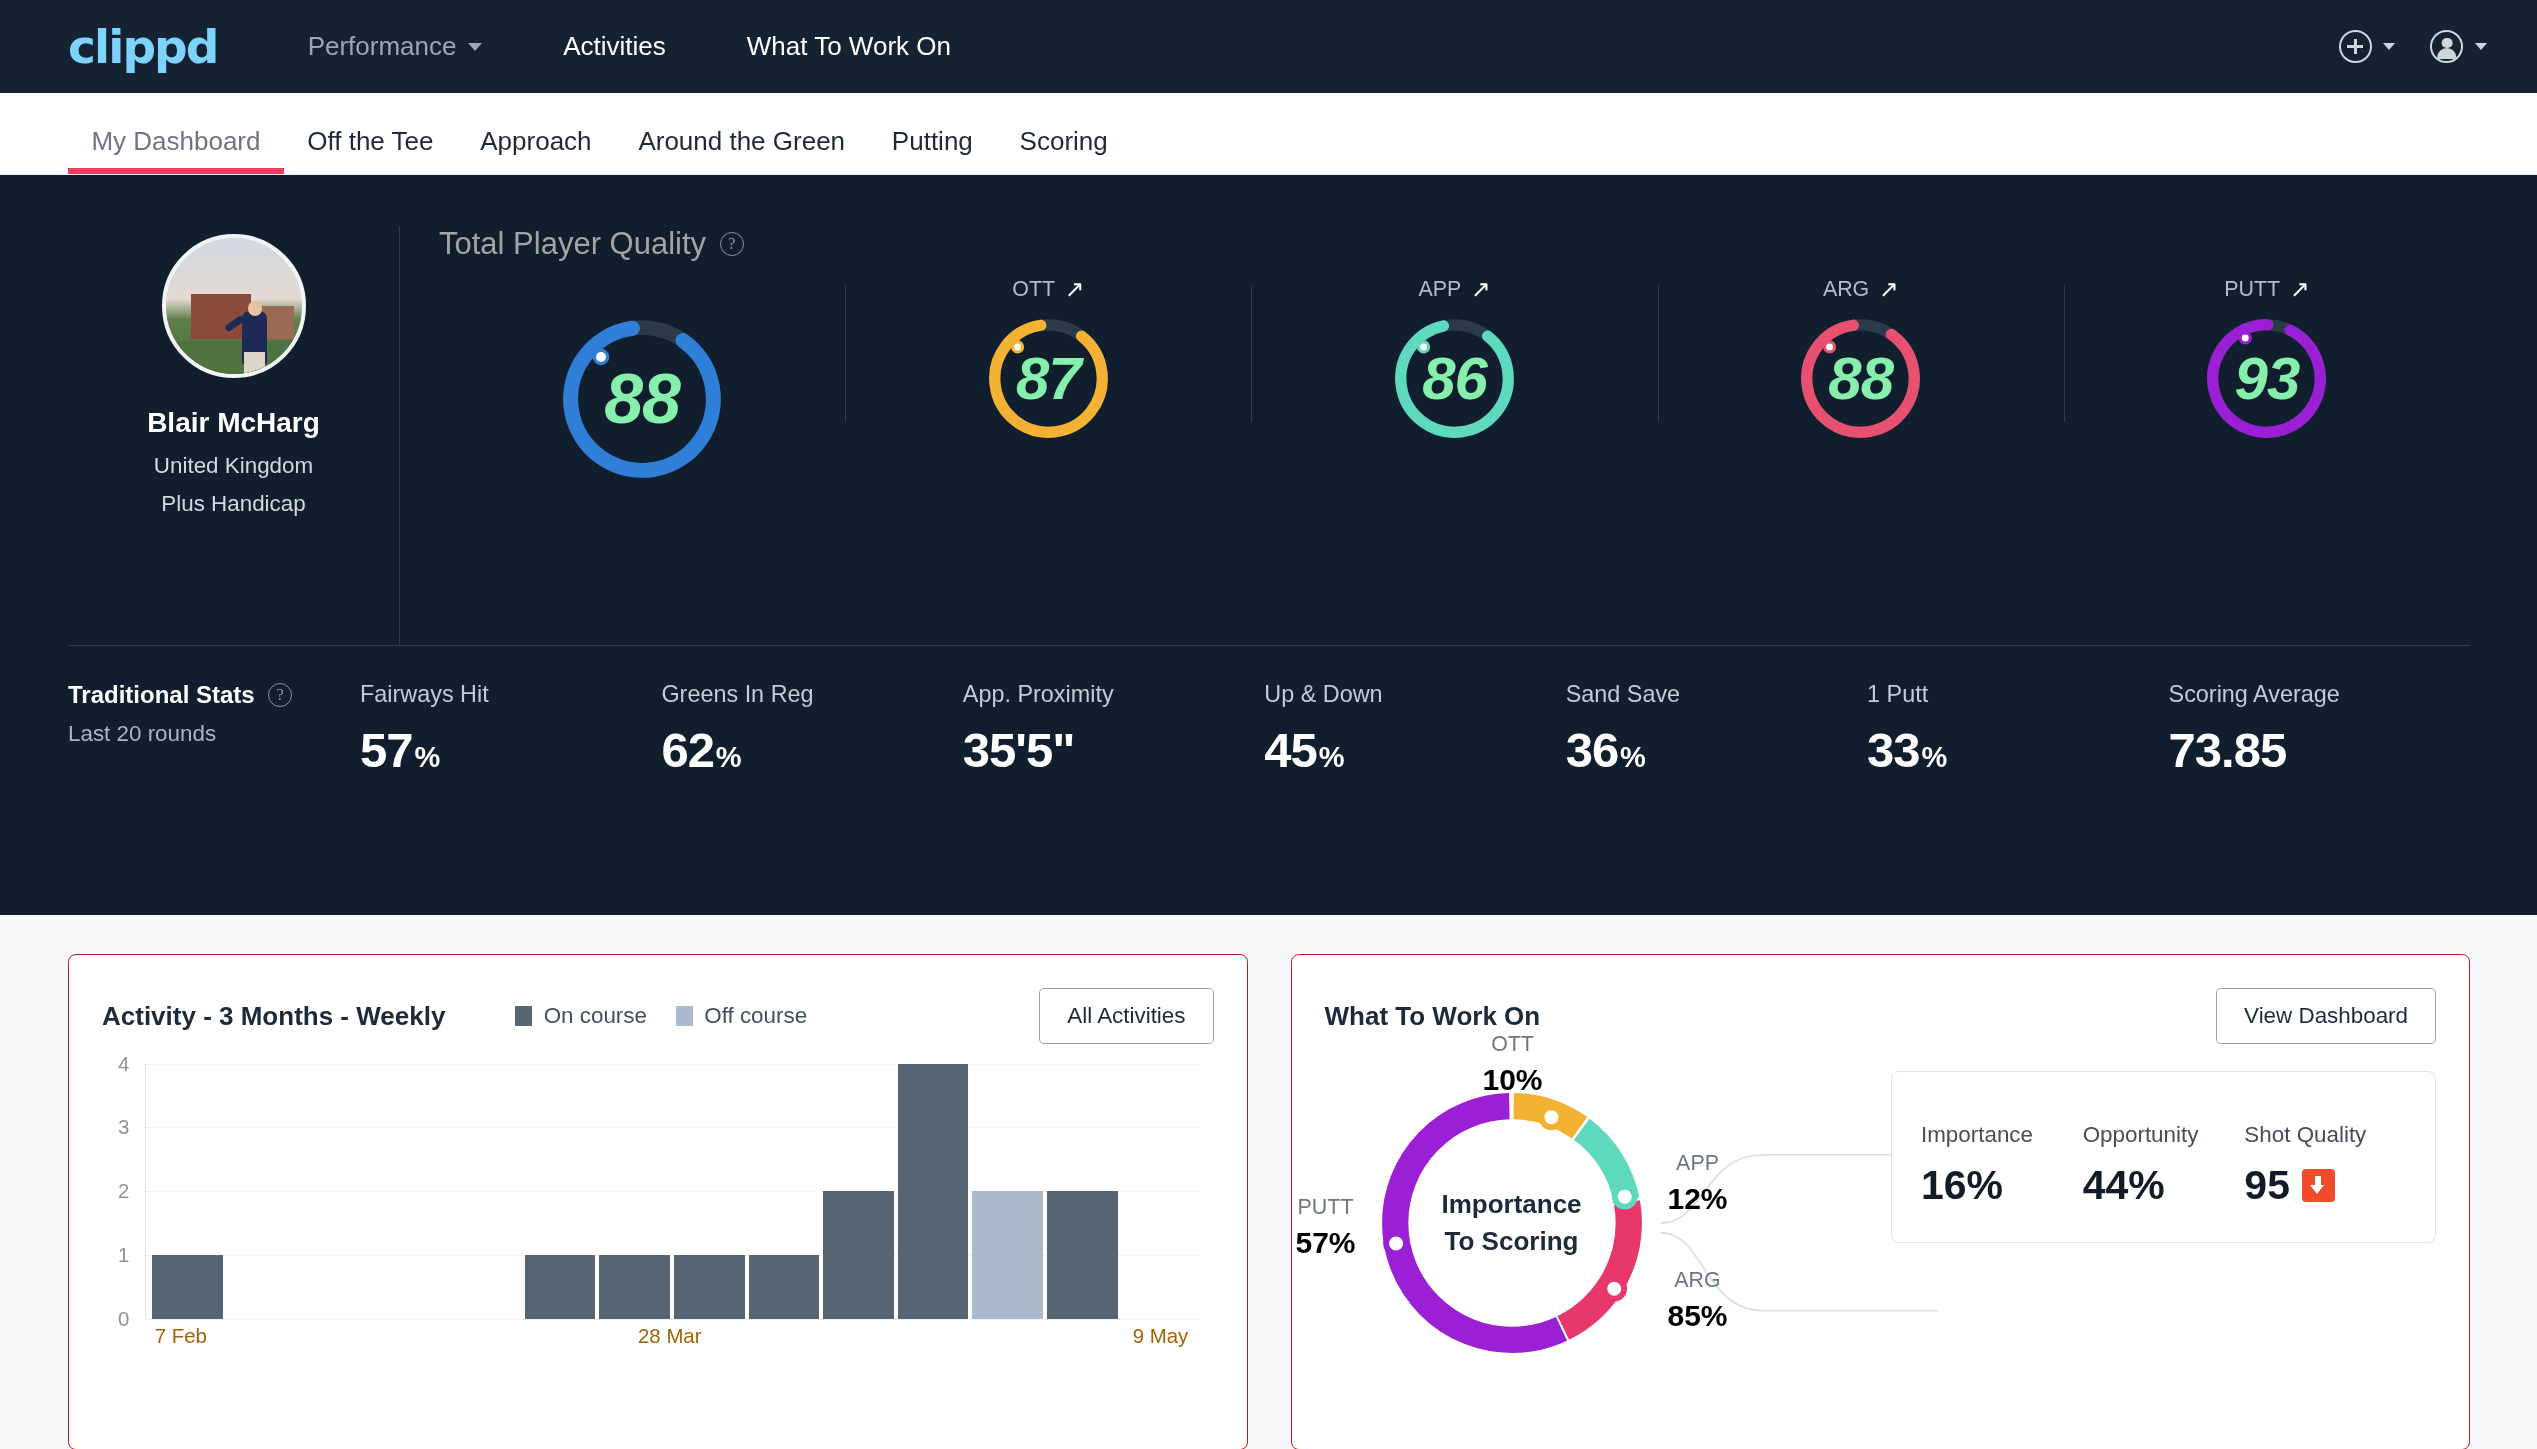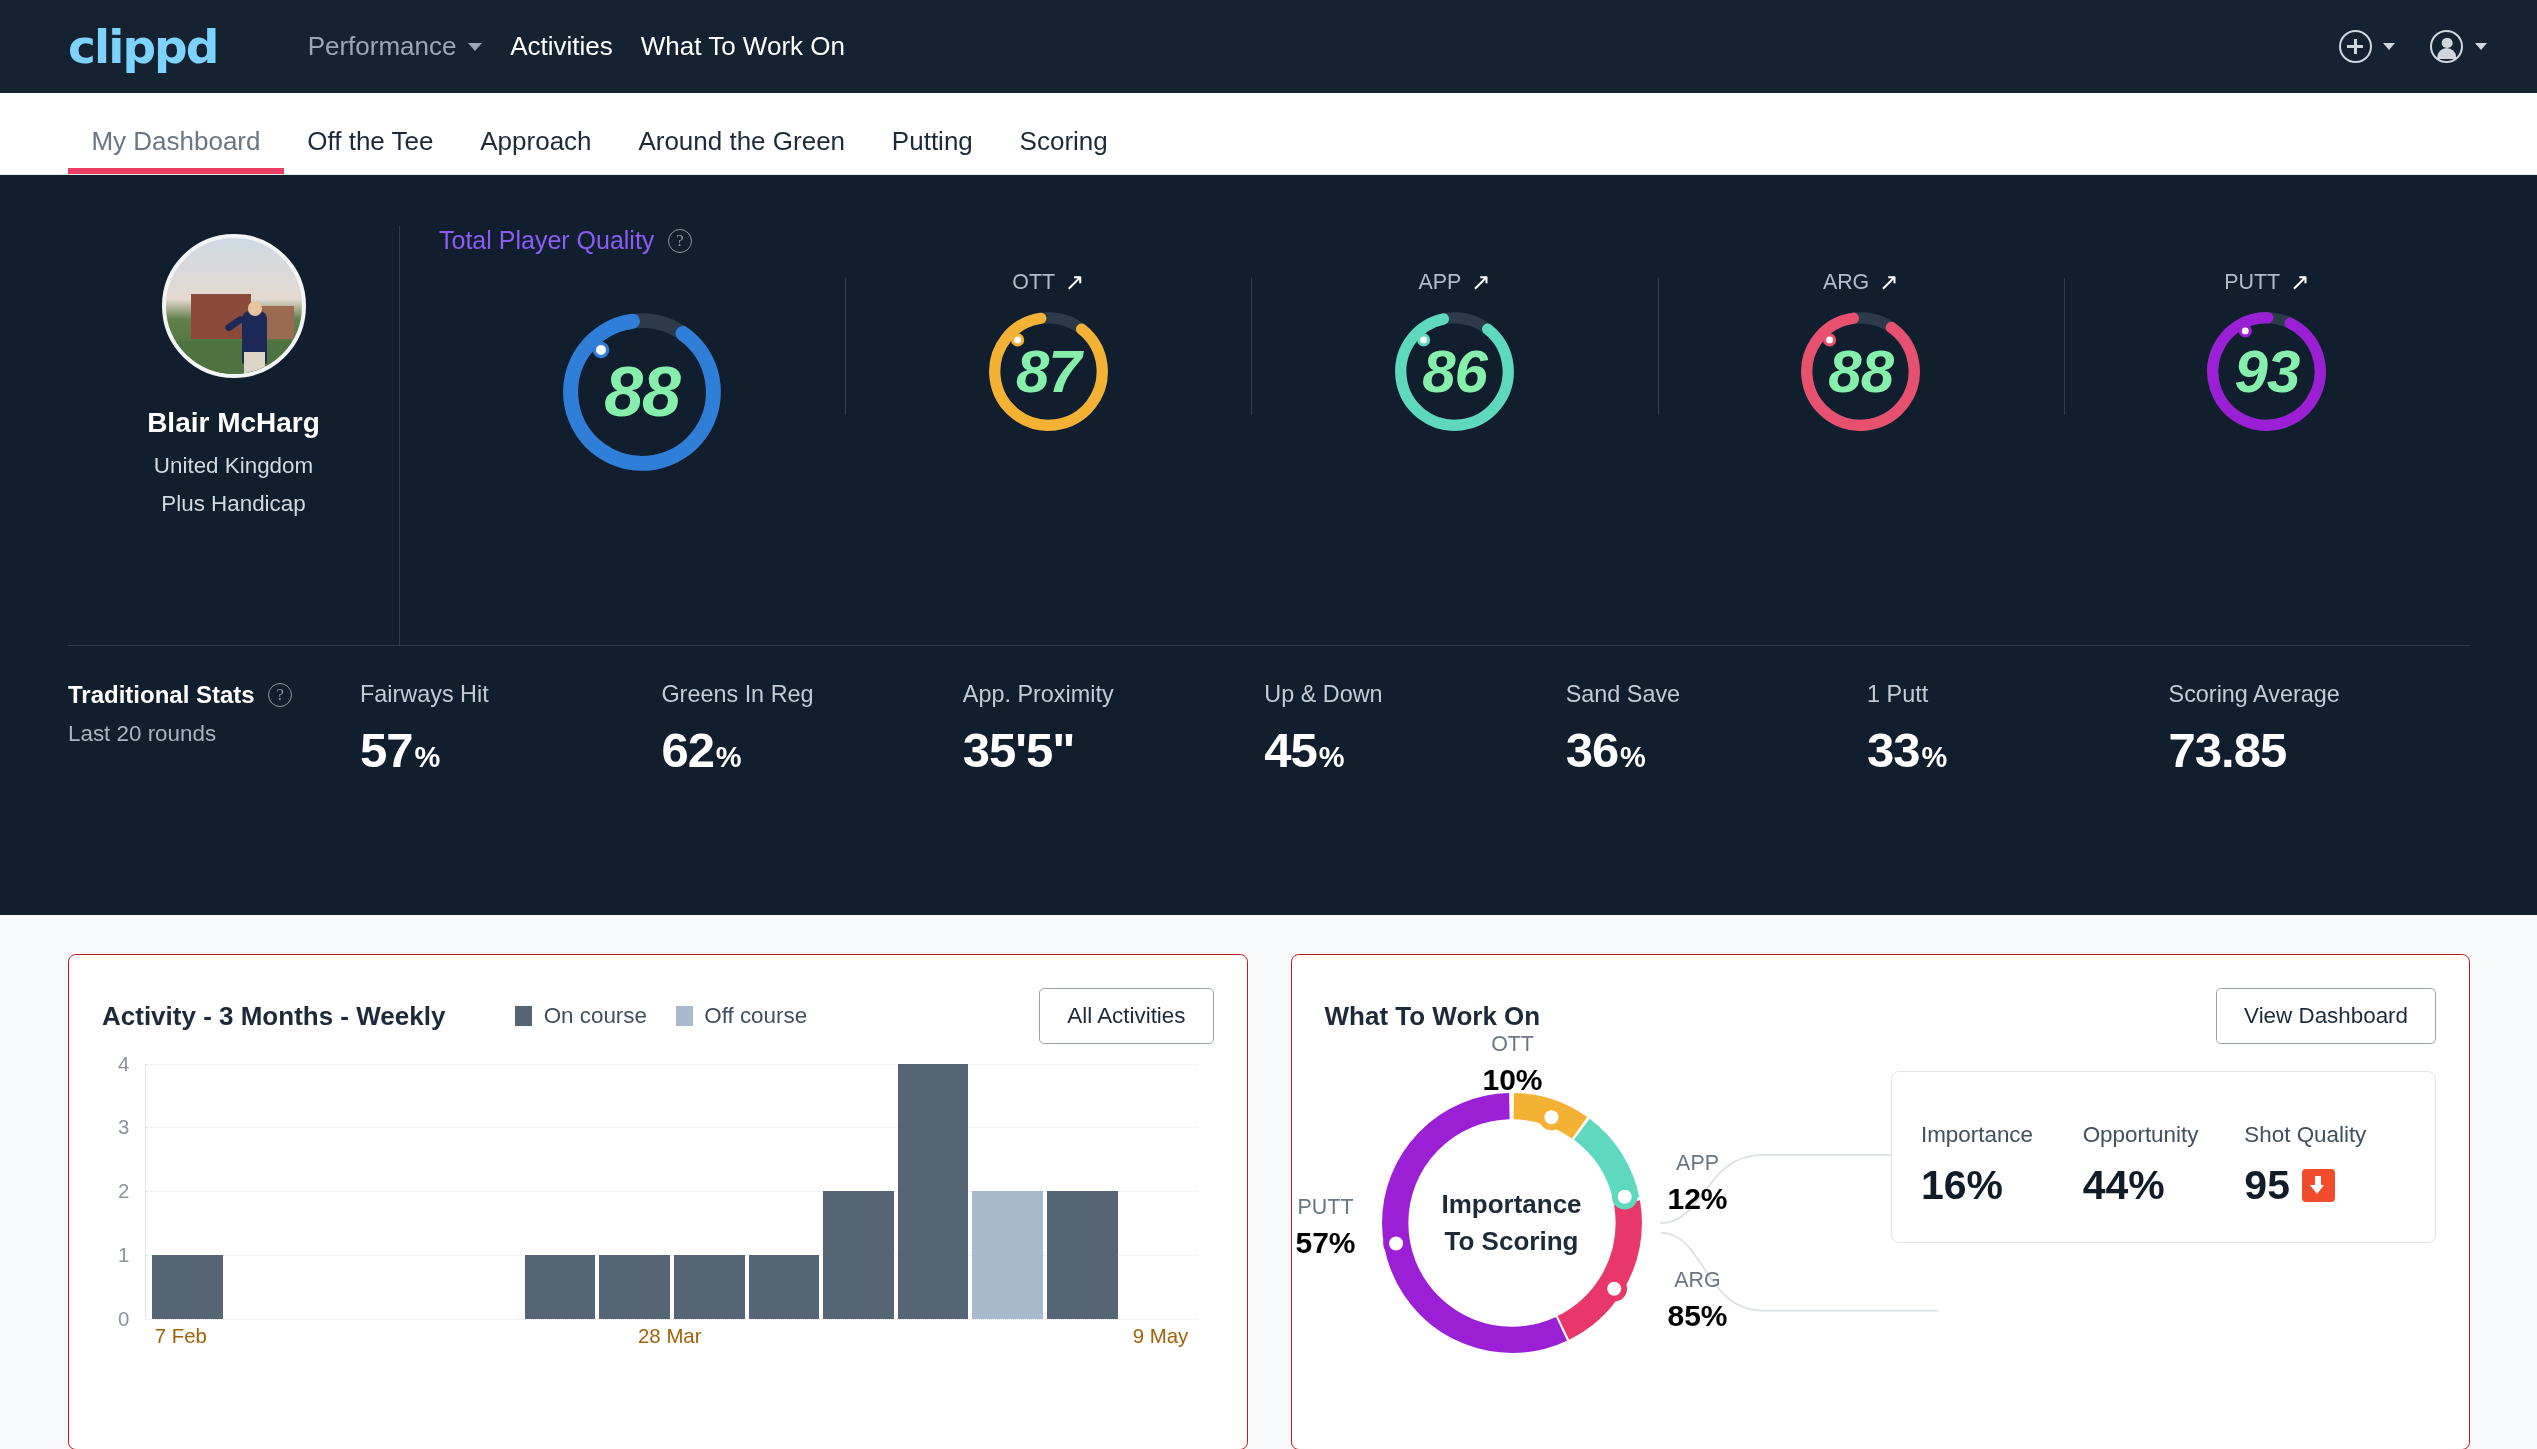--- a/index.html
+++ b/index.html
@@ -21,21 +21,21 @@
     position: relative;
   }
   .logo {
     font-size: 47px;
     font-weight: bold;
     color: #7dd3fc;
     letter-spacing: -1.9px;
     margin-right: 90px;
     font-family: "DejaVu Sans", sans-serif;
   }
-  .nav-links { display: flex; align-items: center; gap: 28px; }
+  .nav-links { display: flex; align-items: center; gap: 81px; }
   .nav-link {
     font-size: 26px;
     color: #ffffff;
     cursor: pointer;
     display: flex;
     align-items: center;
     gap: 11.7px;
     white-space: nowrap;
   }
   .nav-link.muted { color: #9aa6b4; }
@@ -198,21 +198,21 @@
     flex: 1;
     border-left: 1px solid #2e3c4c;
     padding-left: 39px;
   }
   .quality-head {
     display: flex;
     align-items: center;
     gap: 13.6px;
     margin-bottom: 5.8px;
   }
-  .quality-title { font-size: 25px; color: #8b5cf6; }
+  .quality-title { font-size: 31px; color: #a3a3a3; }
   .help-icon {
     width: 24px; height: 24px;
     border: 1.9px solid #8a95a2;
     border-radius: 50%;
     color: #8a95a2;
     font-size: 16.6px;
     line-height: 21.4px;
     text-align: center;
     font-family: "Liberation Serif", serif;
   }

